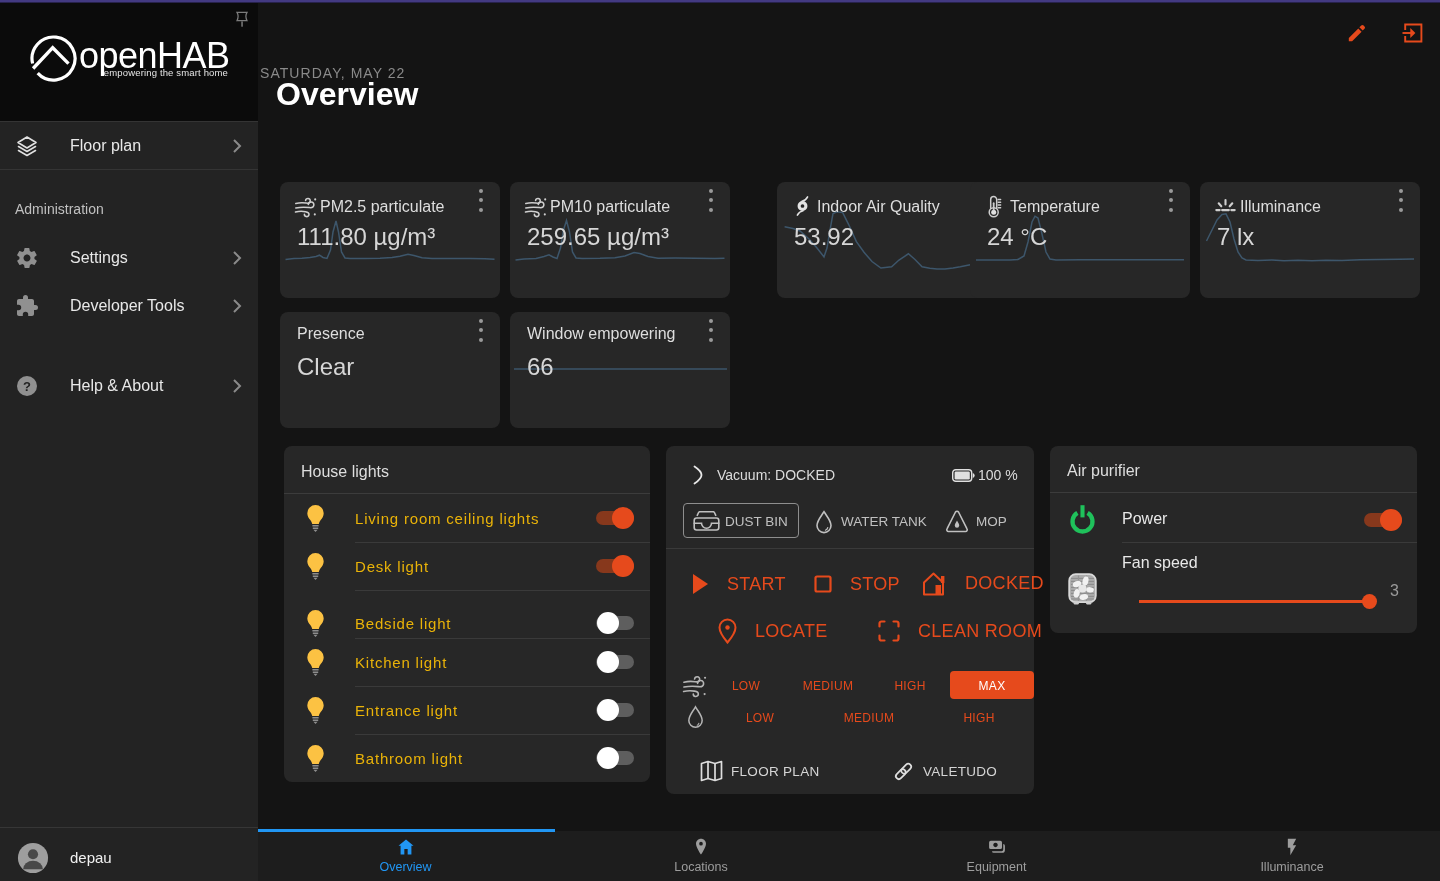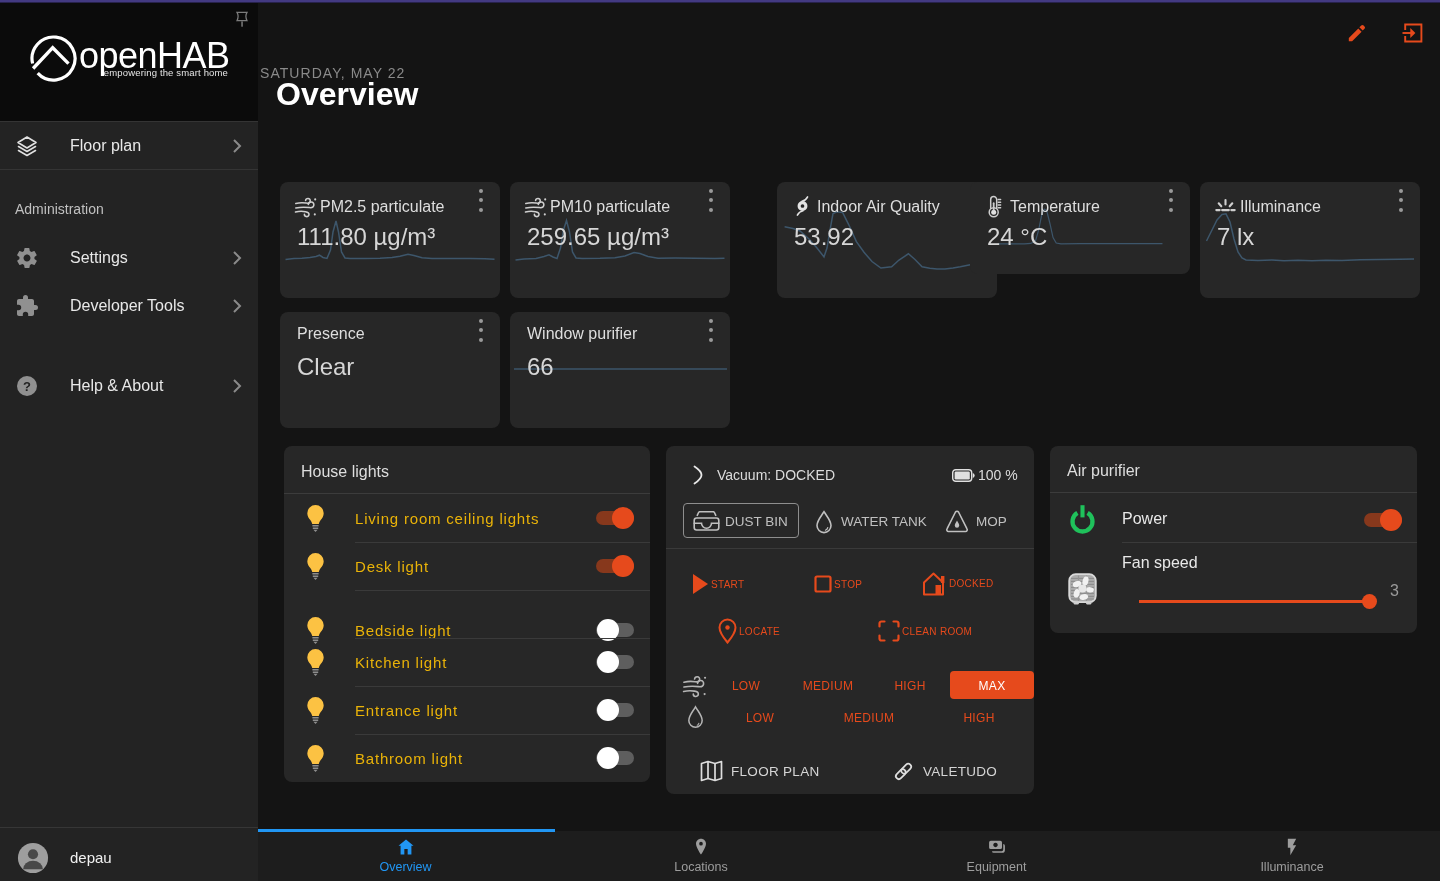--- a/index.html
+++ b/index.html
@@ -44,21 +44,21 @@
   .tgl.off .knob { left:1px; background:#ffffff; }
 
   
   .hlitem { position:absolute; left:0; width:100%; height:48px; }
   .hlitem .bulb { position:absolute; left:22px; top:10px; }
   .hlitem .hlabel { position:absolute; left:71px; top:50%; transform:translateY(-50%); font-size:15px; letter-spacing:0.8px; color:#eab308; }
   .hlitem .tgl { position:absolute; right:16px; top:50%; margin-top:-11px; }
   .hldiv { position:absolute; left:71px; right:0; height:1px; background:#3a3a3a; }
 
   
-  .vbtn { position:absolute; display:flex; align-items:center; gap:2px; color:#e64a1c; font-size:10px; letter-spacing:0.3px; white-space:nowrap; }
+  .vbtn { position:absolute; display:flex; align-items:center; gap:18px; color:#e64a1c; font-size:18px; letter-spacing:0.3px; white-space:nowrap; }
   .vopt { position:absolute; color:#e64a1c; font-size:12px; letter-spacing:0.3px; transform:translate(-50%,-50%); white-space:nowrap; }
   .vlink { position:absolute; display:flex; align-items:center; gap:8px; color:#d5d5d5; font-size:13.5px; letter-spacing:0.3px; white-space:nowrap; }
 
   
   #tabbar { left:258px; top:831px; width:1182px; height:50px; background:#1d1d1d; }
   #tabline { left:258px; top:829px; width:297px; height:2.5px; background:#2196f3; z-index:5; }
   .tab { position:absolute; top:0; width:295px; height:50px; text-align:center; }
   .tab .ticon { position:absolute; left:50%; top:6px; transform:translateX(-50%); width:20px; height:20px; }
   .tab .tlabel { position:absolute; left:0; right:0; top:29px; font-size:12.5px; color:#9d9d9d; }
 </style>
@@ -218,21 +218,21 @@
       <span>Indoor Air Quality</span>
     </div>
     <div class="dots">
         <i></i>
         <i></i>
         <i></i>
       </div>
     <div class="cvalue">53.92</div>
   </div>
 
-  <div class="card" style="left:970px; top:182px; width:220px; height:92px;padding-left:40px;">
+  <div class="card" style="left:970px; top:182px; width:220px; height:116px;padding-left:40px;">
     <svg class="spark" viewBox="0 0 220 116" fill="none" stroke="#3d566b" stroke-width="1.5">
       <path d="M6 78 L40 78 L48 77.5 L54 74 L58 60 L62 40 L65 34.2 L68 36 L72 52 L76 70 L80 77 L86 78 L110 77.8 L214 77.8"></path>
     </svg>
     <div class="ctitle">
       <svg width="23" height="23" viewBox="0 0 23 23" fill="none" stroke="#cfcfcf" stroke-width="1.5" stroke-linecap="round">
         <path d="M6.7 13.2 V4.6 a3 3 0 0 1 6 0 V13.2"></path>
         <circle cx="9.7" cy="17.2" r="4.5"></circle>
         <circle cx="9.7" cy="17.2" r="2.5" fill="#e0e0e0" stroke="none"></circle>
         <path d="M9.7 14.8 V8.2" stroke-width="1.8"></path>
         <path d="M14.2 4.6 h2.4 M14.2 7.3 h2.4 M14.2 10 h2.4 M14.2 12.7 h2.4" stroke-width="1.5"></path>
@@ -278,21 +278,21 @@
         <i></i>
       </div>
     <div class="cvalue">Clear</div>
   </div>
 
   <div class="card" style="left:510px; top:312px; width:220px; height:116px;">
     <svg class="spark" viewBox="0 0 220 116" fill="none" stroke="#3d566b" stroke-width="1.5">
       <path d="M4 57 L217 57"></path>
     </svg>
     <div class="ctitle">
-        <span>Window purifier</span>
+        <span>Window empowering</span>
       </div>
     <div class="dots">
         <i></i>
         <i></i>
         <i></i>
       </div>
     <div class="cvalue">66</div>
   </div>
 
   <div class="card" style="left:284px; top:446px; width:366px; height:336px;">
@@ -315,21 +315,21 @@
           <path d="M9.5 1 a8.2 8.2 0 0 1 8.2 8.2 c0 3.1-1.6 5-3 6.8-1 1.3-1.6 2.4-1.9 4H6.2 c-.3-1.6-.9-2.7-1.9-4-1.4-1.8-3-3.7-3-6.8A8.2 8.2 0 0 1 9.5 1z" fill="#fcc243"></path>
           <path d="M6.4 21 h6.2 v1.6 H6.4z M6.8 23.4 h5.4 v1.6 H6.8z M7.4 25.8 h4.2 L9.5 28z" fill="#8d8d8d"></path>
         </svg>
       <span class="hlabel">Desk light</span>
       <div class="tgl on">
           <div class="track"></div>
           <div class="knob"></div>
         </div>
     </div>
     <div class="hldiv" style="top:144px;"></div>
-    <div class="hlitem" style="top:160px;">
+    <div class="hlitem" style="top:153px;">
       <svg class="bulb" width="19" height="29" viewBox="0 0 19 29">
           <path d="M9.5 1 a8.2 8.2 0 0 1 8.2 8.2 c0 3.1-1.6 5-3 6.8-1 1.3-1.6 2.4-1.9 4H6.2 c-.3-1.6-.9-2.7-1.9-4-1.4-1.8-3-3.7-3-6.8A8.2 8.2 0 0 1 9.5 1z" fill="#fcc243"></path>
           <path d="M6.4 21 h6.2 v1.6 H6.4z M6.8 23.4 h5.4 v1.6 H6.8z M7.4 25.8 h4.2 L9.5 28z" fill="#8d8d8d"></path>
         </svg>
       <span class="hlabel">Bedside light</span>
       <div class="tgl off">
           <div class="track"></div>
           <div class="knob"></div>
         </div>
     </div>

